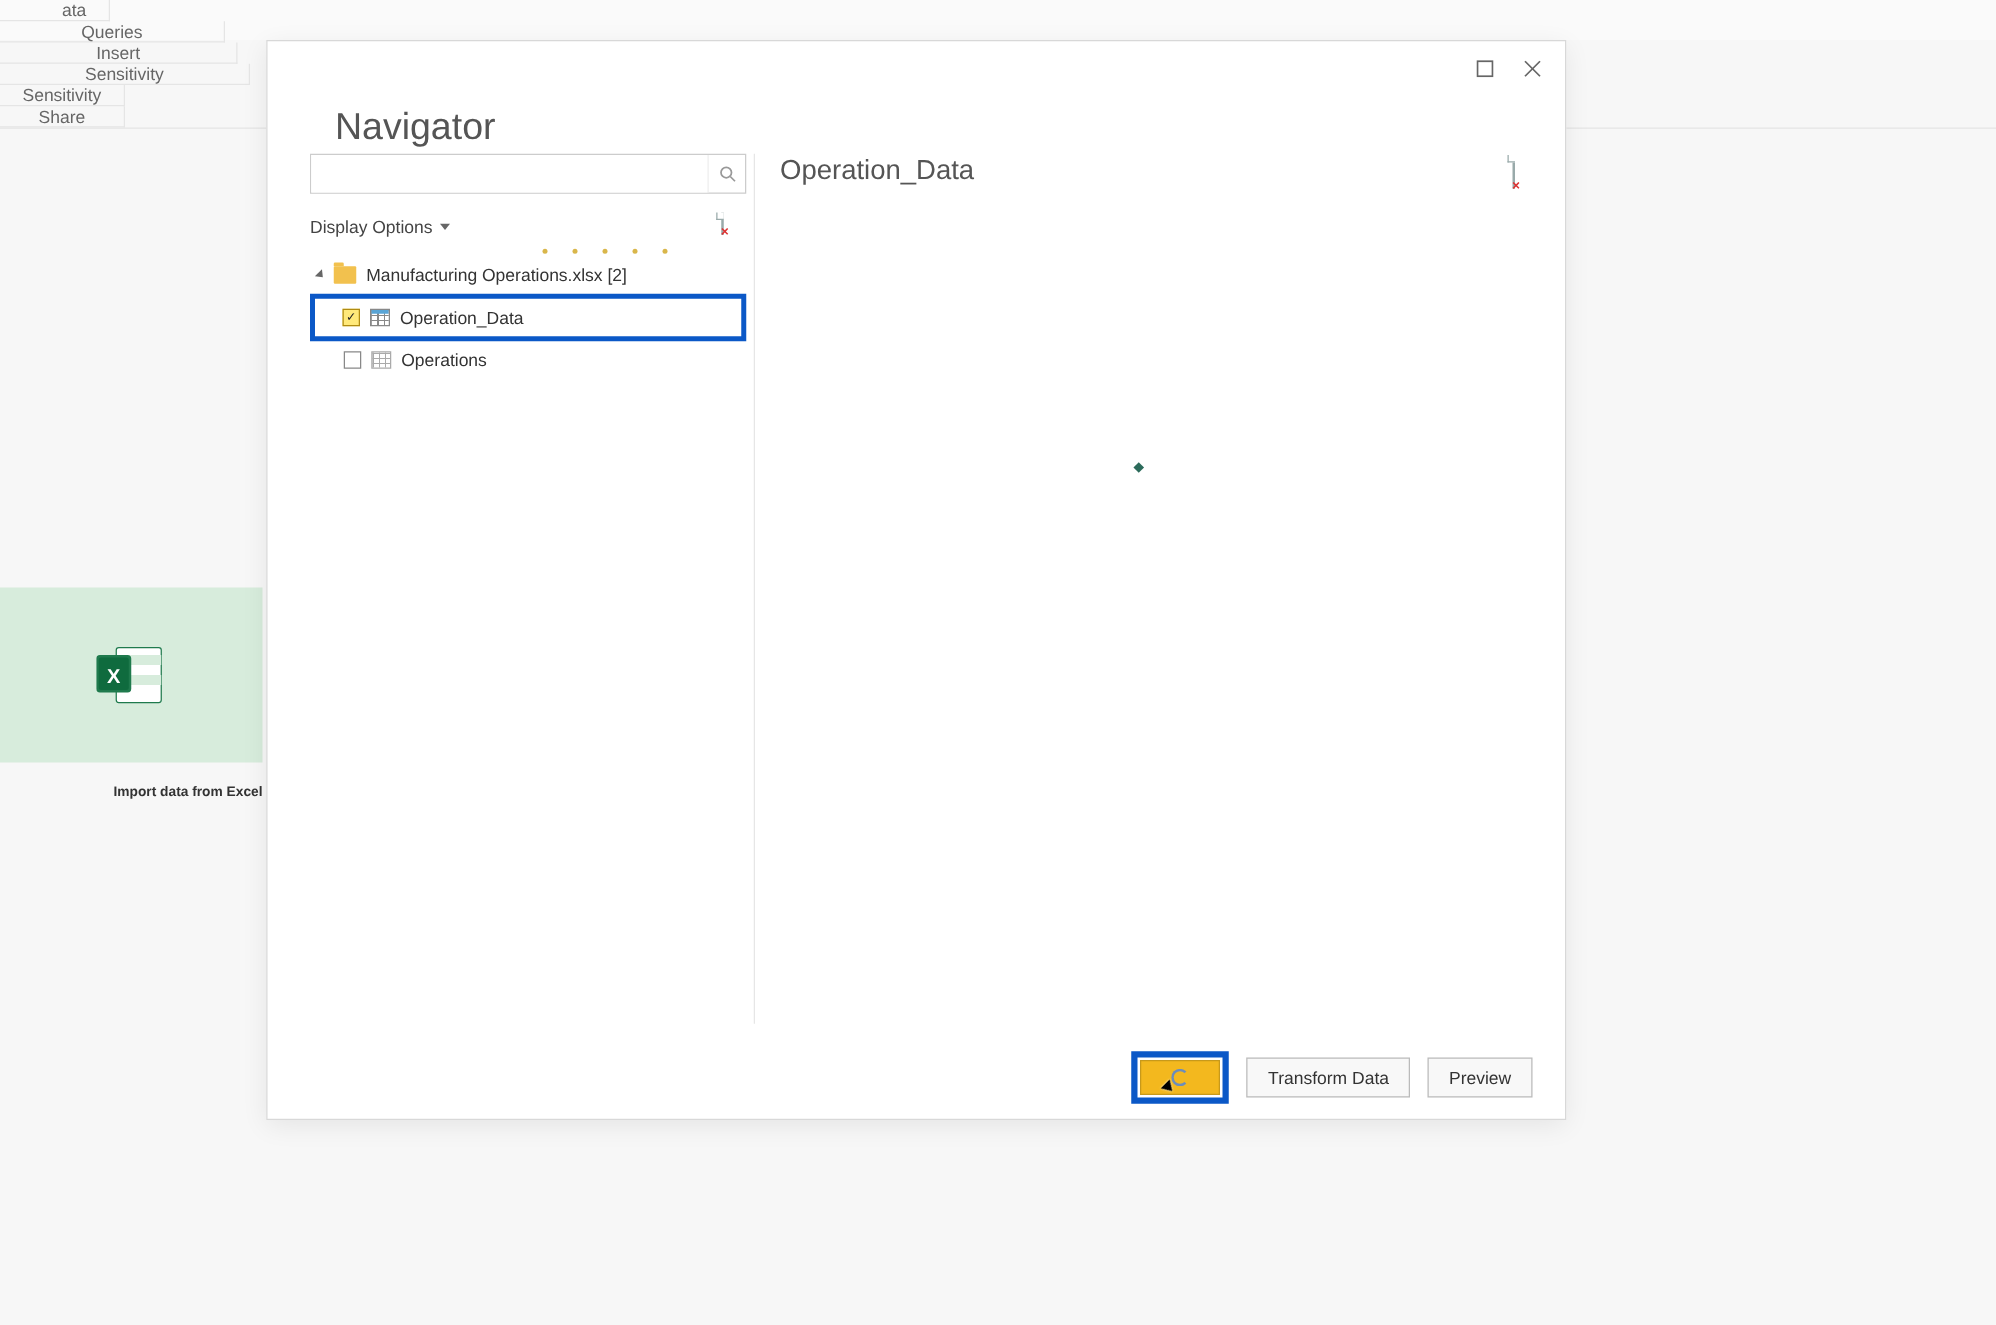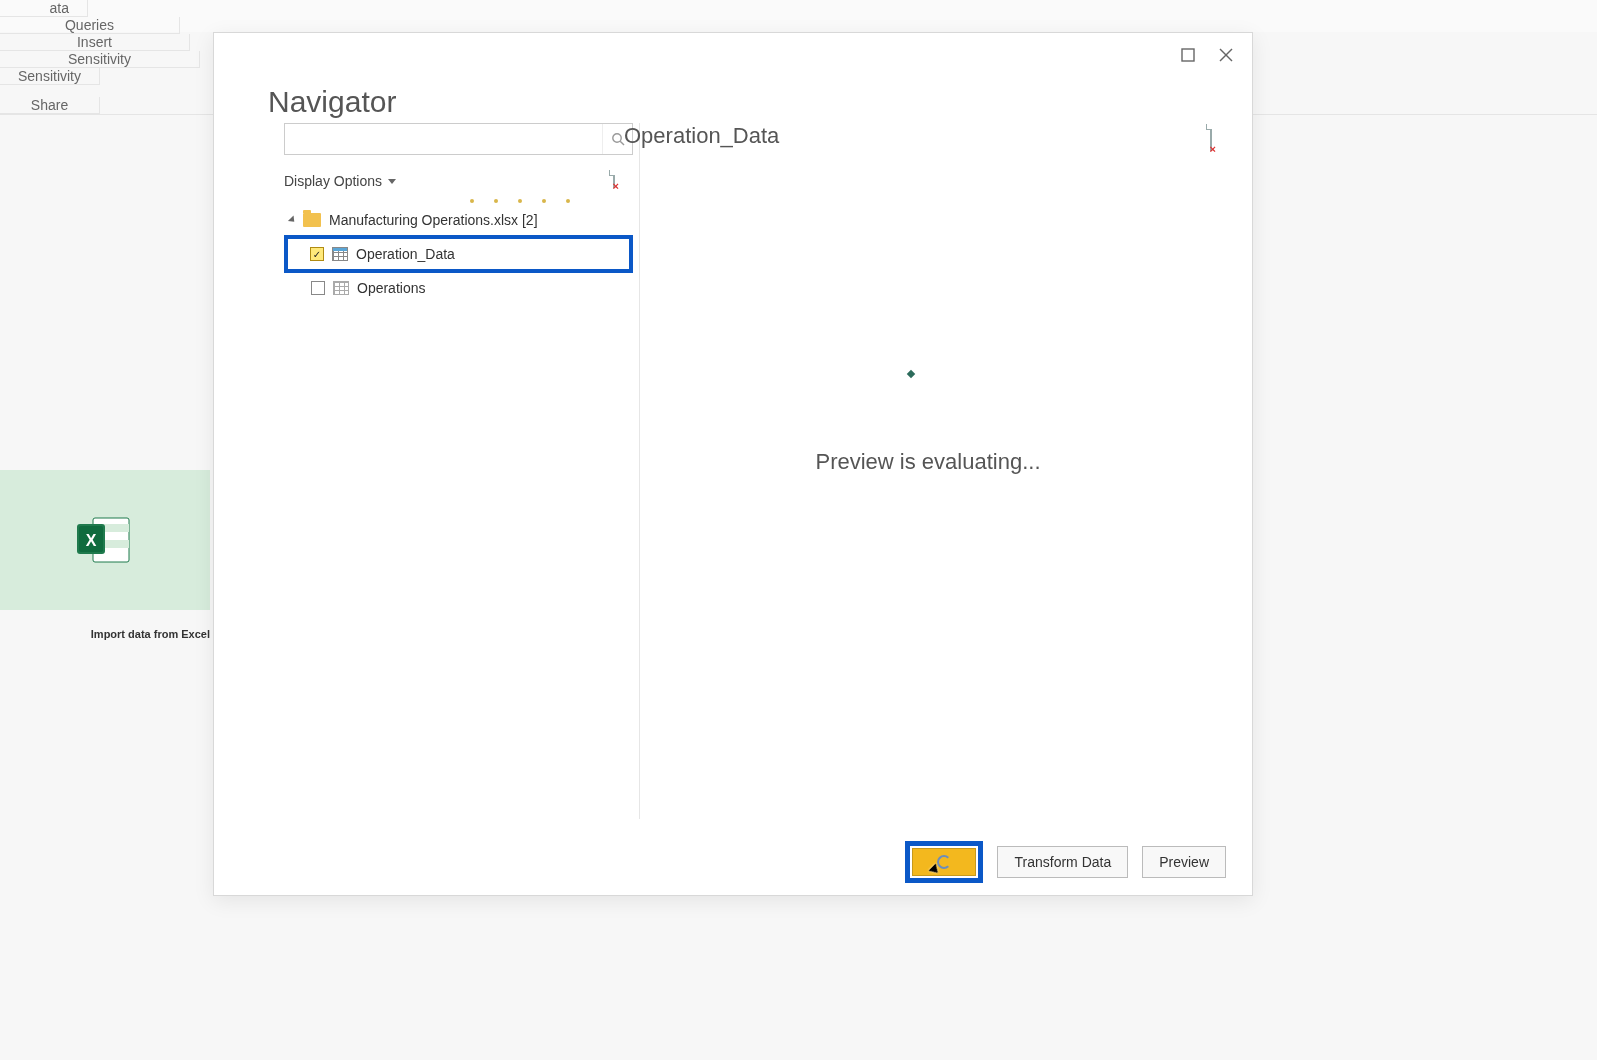--- a/index.html
+++ b/index.html
@@ -30,21 +30,21 @@
     justify-content: center;
     border-right: 1px solid #e5e5e5;
     border-bottom: 1px solid #e5e5e5;
     padding: 0 10px;
   }
   .ribbon .tab.data { width: 88px; justify-content: flex-end; padding-right: 18px; }
   .ribbon .tab.queries { width: 180px; }
   .ribbon .tab.insert  { width: 190px; }
   .ribbon .tab.calc    { width: 200px; }
   .ribbon .tab.sens    { width: 100px; }
-  .ribbon .tab.share   { width: 100px; border-right: 1px solid #e5e5e5; margin-top: 12px; }
+  .ribbon .tab.share   { width: 100px; border-right: 1px solid #e5e5e5; }
   .ribbon .tab.rest    { flex: 1; border-right: none; }
 
   
   .bg-card {
     position: absolute;
     left: 0;
     top: 470px;
     width: 210px;
     height: 190px;
   }
@@ -97,21 +97,20 @@
   }
 
   
   .left-col {
     position: absolute;
     left: 34px; top: 90px;
     width: 356px;
     height: 696px;
     border-right: 1px solid #e6e6e6;
     padding-right: 6px;
-    margin-left: 36px;
   }
   .search-box {
     display: flex;
     height: 32px;
     border: 1px solid #ccc;
   }
   .search-box input {
     flex: 1;
     border: none;
     padding: 0 8px;
@@ -439,21 +438,20 @@
 
   <div class="right-col">
     <div class="headline">
       <span>Operation_Data</span>
       <div class="refresh2">
         <span class="doc-x"></span>
       </div>
     </div>
     <div class="preview-area">
       <div class="spinner-dot"></div>
-      <div class="preview-msg">Preview is evaluating...</div>
     </div>
   </div>
 
   <div class="footer">
     <div class="btn-load-wrap">
       <div class="btn-load" title="Load">
         <div class="spin"></div>
         <div class="cursor"></div>
       </div>
     </div>

